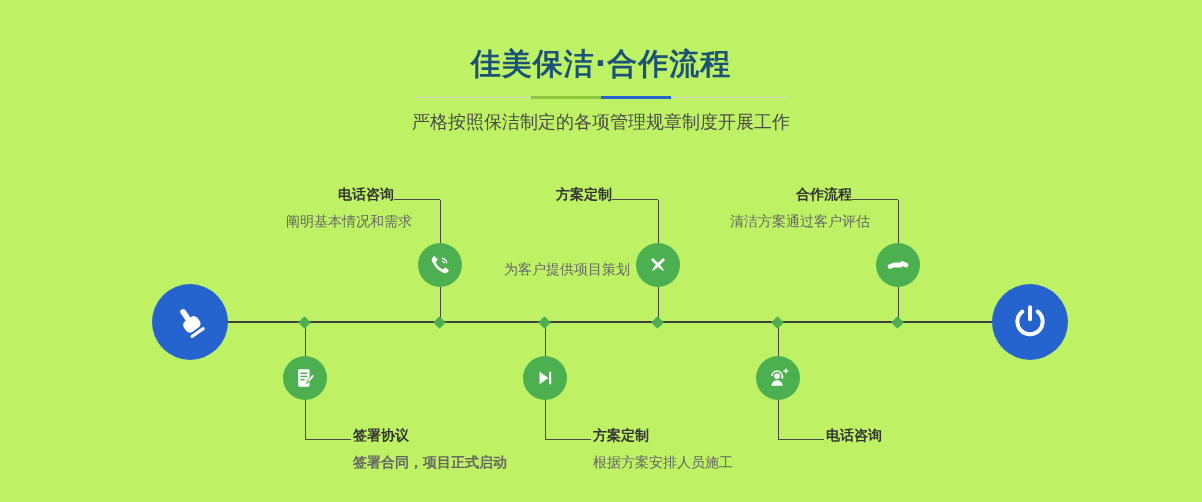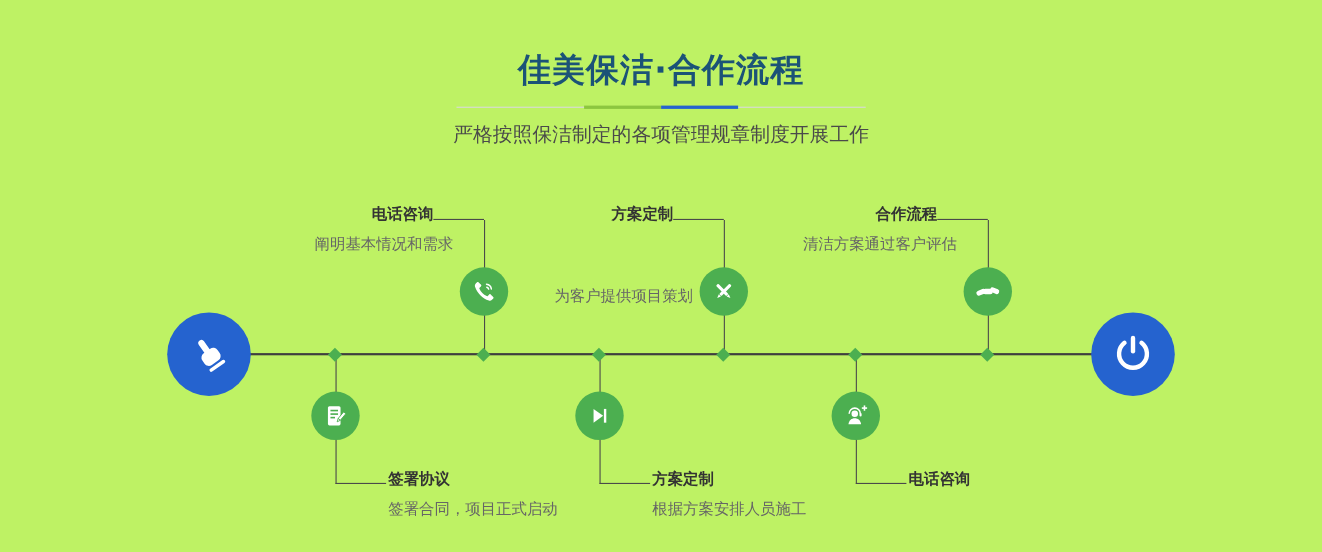--- a/index.html
+++ b/index.html
@@ -119,21 +119,21 @@
           <rect x="14" y="9" width="8.5" height="4.5" rx="2" transform="rotate(22 18.2 11.2)"></rect>
           <rect x="7.5" y="9.6" width="9" height="5" rx="2.2"></rect>
         </g>
       </svg>
     </span>
   </div>
 
   <div class="vline" style="left:305px;top:322px;height:118px;"></div>
   <div class="hline" style="left:305px;top:439px;width:46px;"></div>
   <div class="step-title" style="left:353px;top:427px;">签署协议</div>
-  <div class="step-desc" style="left:353px;top:454px;">签署合同，项目正式启动</div>
+  <div class="step-desc" style="left:353px;top:454px;font-weight:bold;">签署合同，项目正式启动</div>
   <div class="gcircle" style="left:283px;top:356px;">
     <span>
       <svg width="22" height="22" viewBox="0 0 24 24">
         <rect x="4.5" y="2.5" width="12.5" height="19" rx="1.5" fill="#fff"></rect>
         <rect x="7" y="6" width="7.5" height="1.6" fill="#4caf50"></rect>
         <rect x="7" y="9.5" width="7.5" height="1.6" fill="#4caf50"></rect>
         <rect x="7" y="13" width="4.5" height="1.6" fill="#4caf50"></rect>
         <g transform="rotate(40 17 14)">
           <rect x="15.6" y="7.5" width="2.8" height="8.5" fill="#fff" stroke="#4caf50" stroke-width="0.8"></rect>
           <path d="M15.6 16l1.4 3.2 1.4-3.2z" fill="#fff" stroke="#4caf50" stroke-width="0.8"></path>

